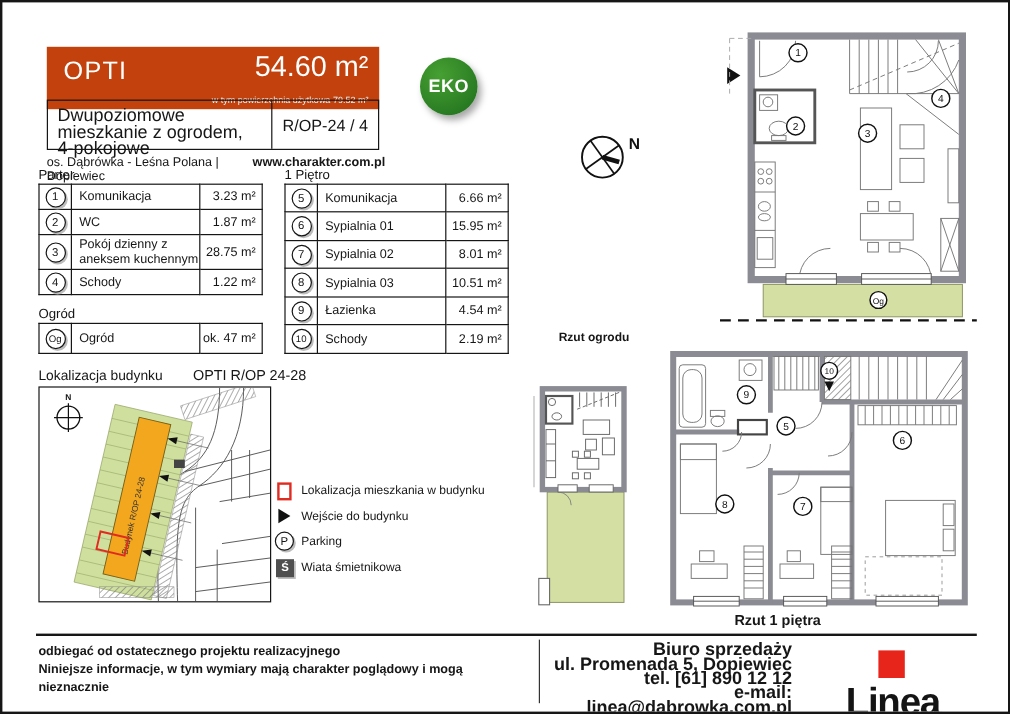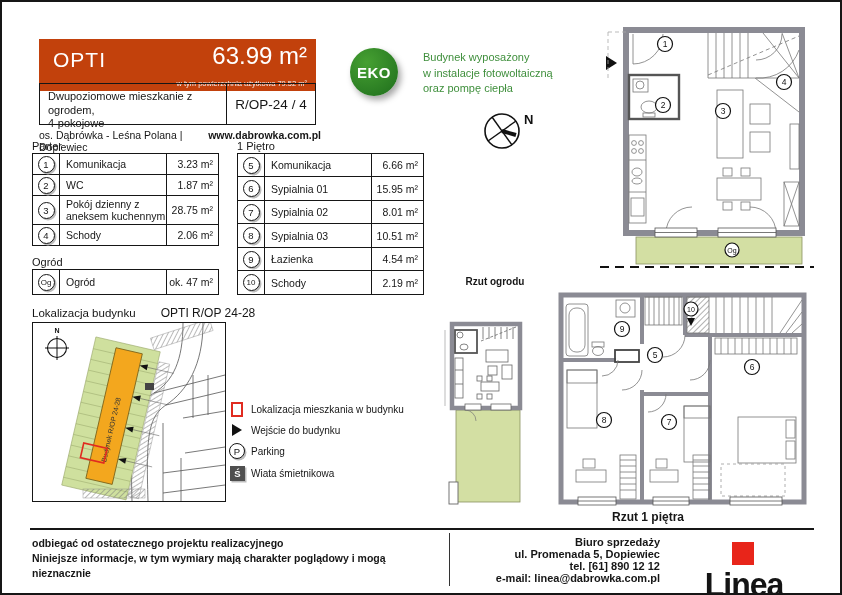--- a/index.html
+++ b/index.html
@@ -8,21 +8,21 @@
     position:relative;width:842px;height:595px;background:#fff;
     border:2px solid #161616;margin:0 auto;overflow:hidden;
     font-family:"Liberation Sans","DejaVu Sans",sans-serif;color:#161616;
   }
   
   .hdr-black{position:absolute;left:37px;top:37px;width:277px;height:52px;background:#c2410c;color:#fff;}
   .hdr-title{position:absolute;left:14px;top:9px;font-size:21px;letter-spacing:1px;}
   .hdr-area{position:absolute;right:9px;top:3px;font-size:24px;}
   .hdr-note{position:absolute;right:9px;bottom:3px;font-size:7.5px;color:#f2f2f2;}
   .desc-box{position:absolute;left:37px;top:81px;width:277px;height:42px;border:1.5px solid #161616;display:flex;}
-  .desc-left{flex:1;border-right:1.5px solid #161616;padding:6px 10px 0 8px;font-size:11px;line-height:13.5px;}
+  .desc-left{flex:1;border-right:1.5px solid #161616;padding:6px 10px 0 8px;font-size:15px;line-height:13.5px;}
   .desc-right{width:88px;display:flex;align-items:center;justify-content:center;font-size:13.5px;}
   .addr-row{position:absolute;left:37px;top:127px;width:282px;display:flex;justify-content:space-between;font-size:10.5px;}
   .addr-www{font-weight:bold;}
   
   .eko{position:absolute;left:348px;top:46px;width:48px;height:48px;border-radius:50%;
        background:radial-gradient(circle at 35% 30%,#46a032,#1e6d1c);
        box-shadow:3px 4px 6px rgba(0,0,0,.35);
        display:flex;align-items:center;justify-content:center;color:#fff;font-size:15px;font-weight:bold;letter-spacing:.5px;}
   .eco-text{position:absolute;left:421px;top:48px;font-size:11px;line-height:15.5px;color:#3f8f3c;}
   .compass-main{position:absolute;left:476px;top:102px;}
@@ -53,58 +53,53 @@
   
   .plan-cap{position:absolute;font-weight:bold;font-size:12px;}
   .cap-garden{left:441px;top:274px;width:104px;text-align:center;font-size:10px;}
   .cap-ground{left:610px;top:266px;margin-top:45px;}
   .cap-first{left:610px;top:508px;}
   .svg-abs{position:absolute;}
   
   .foot-line{position:absolute;left:28px;top:526px;width:784px;border-top:2px solid #161616;}
   .disclaimer{position:absolute;left:30px;top:534px;width:410px;font-size:10.5px;line-height:15px;font-weight:bold;}
   .foot-div{position:absolute;left:447px;top:531px;height:53px;border-left:1.2px solid #333;}
-  .contact{position:absolute;left:448px;top:534px;width:210px;text-align:right;font-size:11px;line-height:12px;font-weight:bold;}
+  .contact{position:absolute;left:448px;top:534px;width:210px;text-align:right;font-size:15px;line-height:12px;font-weight:bold;}
   .logo{position:absolute;left:667px;top:531px;width:150px;}
   .logo-row{display:flex;align-items:center;flex-direction:column;}
   .logo-sq{width:22px;height:23px;background:#e8251a;margin:9px 3px 3px 0;}
   .logo-word{font-size:32px;font-weight:bold;letter-spacing:-1px;line-height:34px;color:#141414;transform:scaleY(1.02);}
   .logo-tag{font-size:14px;font-weight:bold;letter-spacing:2.1px;margin-top:1px;white-space:nowrap;color:#141414;}
   text{font-family:"Liberation Sans","DejaVu Sans",sans-serif;}
 </style>
 </head>
 <body>
 
 <div class="page">
 
   <div class="hdr-black">
     <div class="hdr-title">OPTI</div>
-    <div class="hdr-area">63.99 m²</div>
+    <div class="hdr-area">54.60 m²</div>
     <div class="hdr-note">w tym powierzchnia użytkowa 79.52 m²</div>
   </div>
   <div class="desc-box">
     <div class="desc-left">
       <div>Dwupoziomowe mieszkanie z ogrodem,</div>
       <div>4-pokojowe</div>
     </div>
     <div class="desc-right">R/OP-24 / 4</div>
   </div>
   <div class="addr-row">
     <span>os. Dąbrówka - Leśna Polana | Dopiewiec</span>
-    <span class="addr-www">www.dabrowka.com.pl</span>
+    <span class="addr-www">www.charakter.com.pl</span>
   </div>
 
   <div class="eko">
       <span>EKO</span>
     </div>
-  <div class="eco-text">
-    <div>Budynek wyposażony</div>
-    <div>w instalacje fotowoltaiczną</div>
-    <div>oraz pompę ciepła</div>
-  </div>
 
   <svg class="compass-main" width="60" height="52" viewBox="0 0 60 52">
     <circle cx="24" cy="27" r="17" fill="none" stroke="#111" stroke-width="1.6"></circle>
     <line x1="10" y1="37" x2="38" y2="17" stroke="#111" stroke-width="1.4"></line>
     <line x1="14" y1="13" x2="34" y2="41" stroke="#111" stroke-width="1.4"></line>
     <line x1="24" y1="27" x2="38" y2="31" stroke="#111" stroke-width="4"></line>
     <text x="46" y="20" font-size="13" font-weight="bold" fill="#111">N</text>
   </svg>
 
   <div class="sec-label" style="left:30px;top:138px;">Parter</div>
@@ -121,21 +116,21 @@
       <td class="c-area">1.87 m²</td>
     </tr>
     <tr style="height:29px;">
       <td class="c-num"><span class="badge">3</span></td>
       <td class="c-name">Pokój dzienny z aneksem kuchennym</td>
       <td class="c-area">28.75 m²</td>
     </tr>
     <tr style="height:21px;">
       <td class="c-num"><span class="badge">4</span></td>
       <td class="c-name">Schody</td>
-      <td class="c-area">2.06 m²</td>
+      <td class="c-area">1.22 m²</td>
     </tr>
   </tbody>
     </table>
 
   <div class="sec-label" style="left:30px;top:254px;">Ogród</div>
   <table class="rt" style="left:30px;top:267px;">
     <tbody>
         <tr style="height:25px;">
       <td class="c-num"><span class="badge small">Og</span></td>
       <td class="c-name">Ogród</td>

